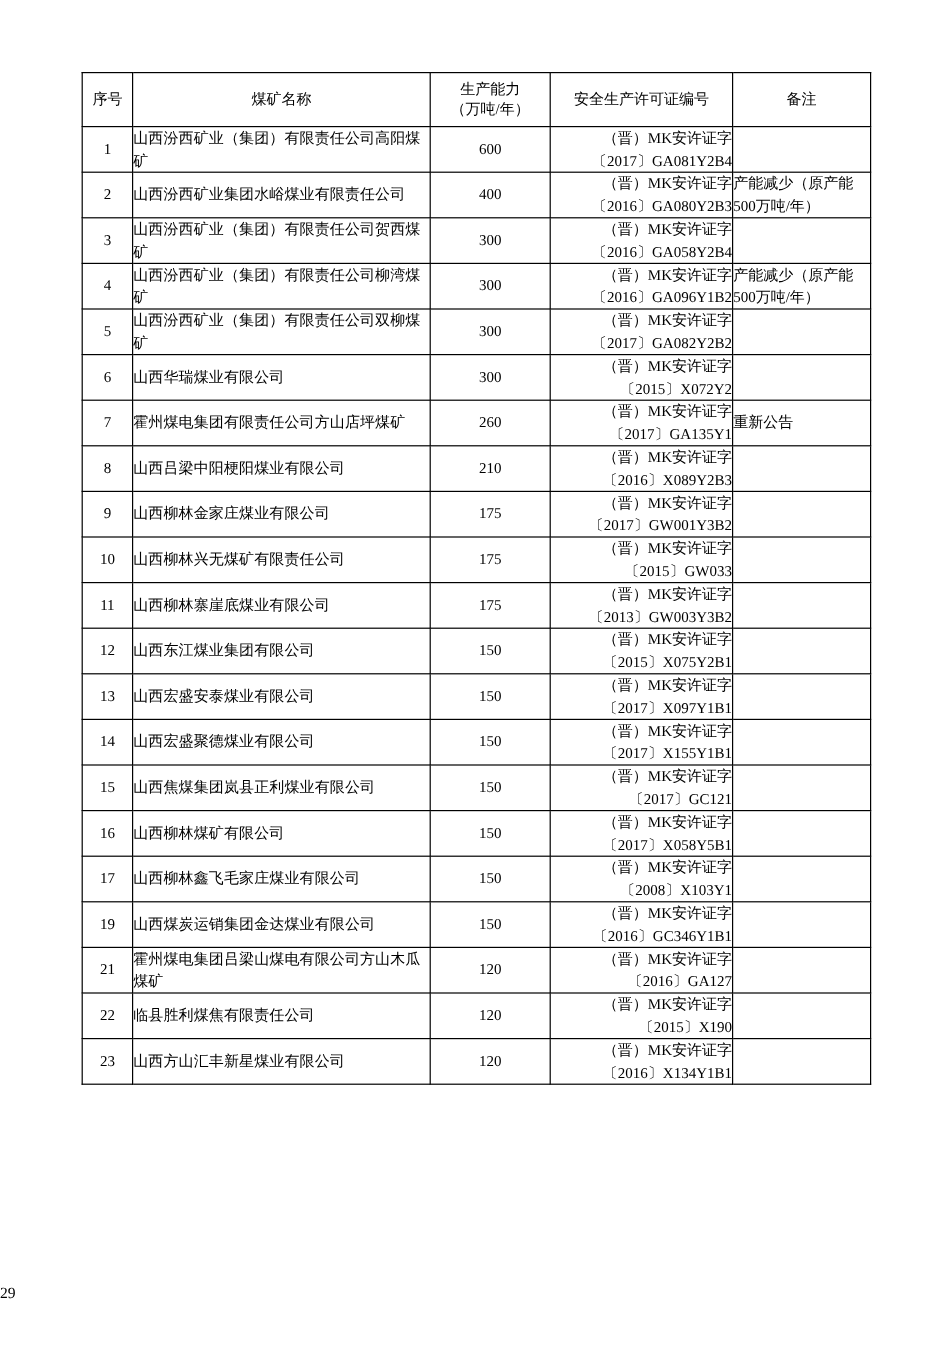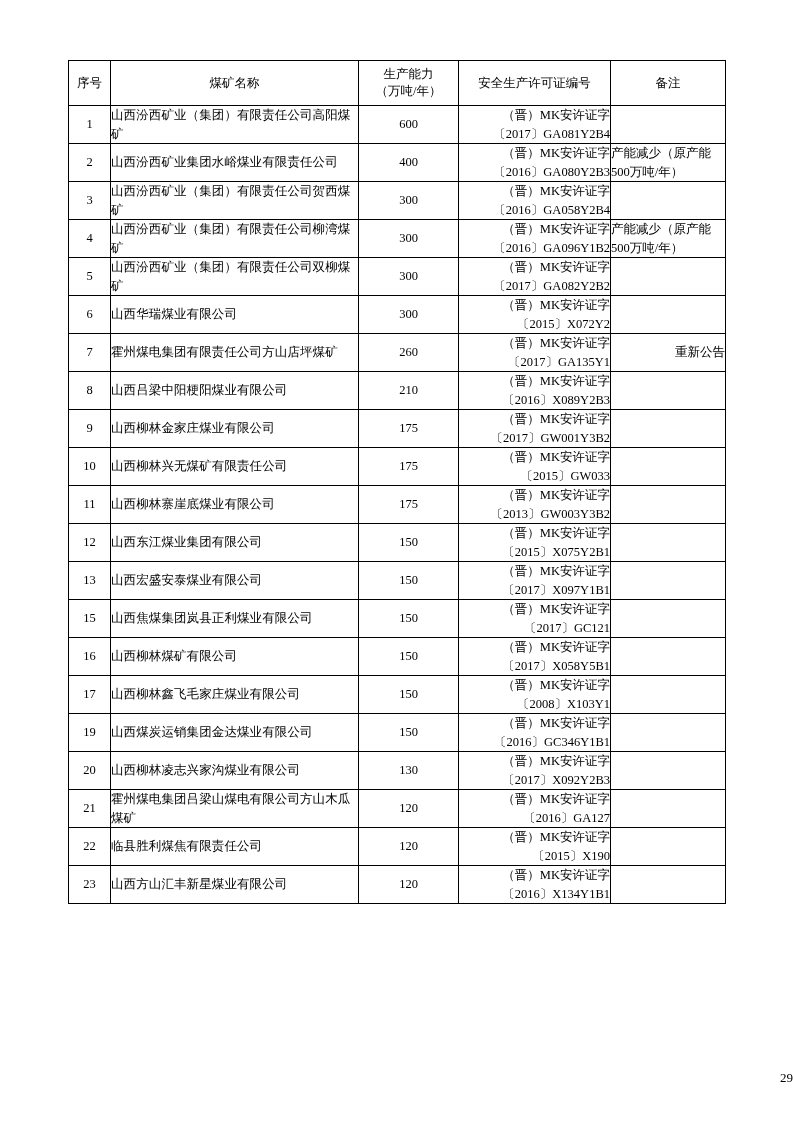--- a/index.html
+++ b/index.html
@@ -80,30 +80,30 @@
     line-height: 1.42;
   }
   td.note {
     text-align: left;
     padding-left: 6px;
     font-size: 12px;
     line-height: 1.42;
     margin-left: 44px;
   }
   td.note.center {
-    text-align: right;
+    text-align: left;
     padding-left: 0;
   }
   .row-h1 { height: 38px; }
   .page-number {
     position: absolute;
     left: 0;
     top: 1070px;
     width: 793px;
-    text-align: right;
+    text-align: left;
     font-size: 13px;
     font-family: "Liberation Serif", "DejaVu Serif", serif;
   }
 </style>
 </head>
 <body>
 
 <div class="page">
 
   <div class="table-wrap">
@@ -213,20 +213,27 @@
           <td class="note"></td>
         </tr>
         <tr class="row-h1">
           <td class="idx">13</td>
           <td class="name">山西宏盛安泰煤业有限公司</td>
           <td class="cap">150</td>
           <td class="lic">（晋）MK安许证字〔2017〕X097Y1B1</td>
           <td class="note"></td>
         </tr>
         <tr class="row-h1">
+          <td class="idx">14</td>
+          <td class="name">山西宏盛聚德煤业有限公司</td>
+          <td class="cap">150</td>
+          <td class="lic">（晋）MK安许证字〔2017〕X155Y1B1</td>
+          <td class="note"></td>
+        </tr>
+        <tr class="row-h1">
           <td class="idx">15</td>
           <td class="name">山西焦煤集团岚县正利煤业有限公司</td>
           <td class="cap">150</td>
           <td class="lic">（晋）MK安许证字〔2017〕GC121</td>
           <td class="note"></td>
         </tr>
         <tr class="row-h1">
           <td class="idx">16</td>
           <td class="name">山西柳林煤矿有限公司</td>
           <td class="cap">150</td>
@@ -238,27 +245,20 @@
           <td class="name">山西柳林鑫飞毛家庄煤业有限公司</td>
           <td class="cap">150</td>
           <td class="lic">（晋）MK安许证字〔2008〕X103Y1</td>
           <td class="note"></td>
         </tr>
         <tr class="row-h1">
           <td class="idx">19</td>
           <td class="name">山西煤炭运销集团金达煤业有限公司</td>
           <td class="cap">150</td>
           <td class="lic">（晋）MK安许证字〔2016〕GC346Y1B1</td>
-          <td class="note"></td>
-        </tr>
-        <tr class="row-h1">
-          <td class="idx">20</td>
-          <td class="name">山西柳林凌志兴家沟煤业有限公司</td>
-          <td class="cap">130</td>
-          <td class="lic">（晋）MK安许证字〔2017〕X092Y2B3</td>
           <td class="note"></td>
         </tr>
         <tr class="row-h1">
           <td class="idx">21</td>
           <td class="name">霍州煤电集团吕梁山煤电有限公司方山木瓜煤矿</td>
           <td class="cap">120</td>
           <td class="lic">（晋）MK安许证字〔2016〕GA127</td>
           <td class="note"></td>
         </tr>
         <tr class="row-h1">

